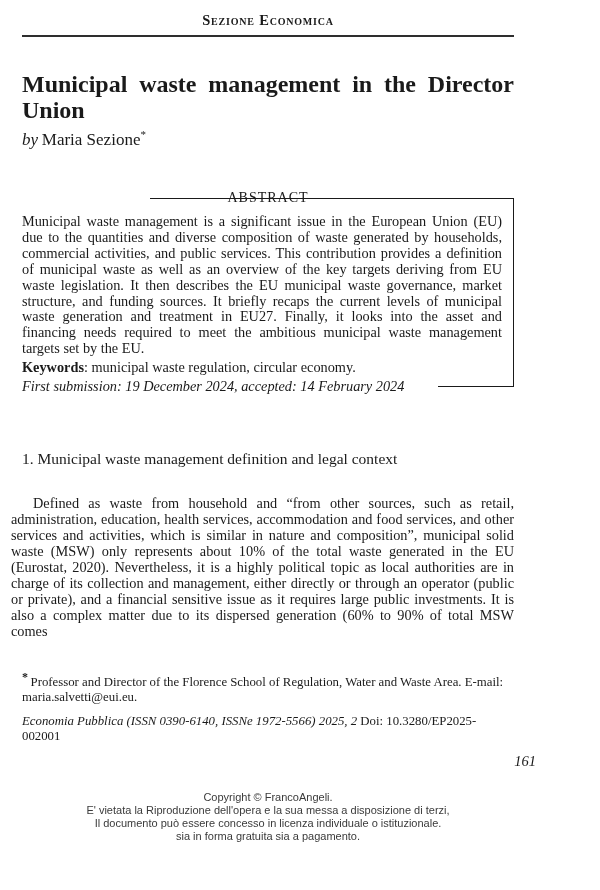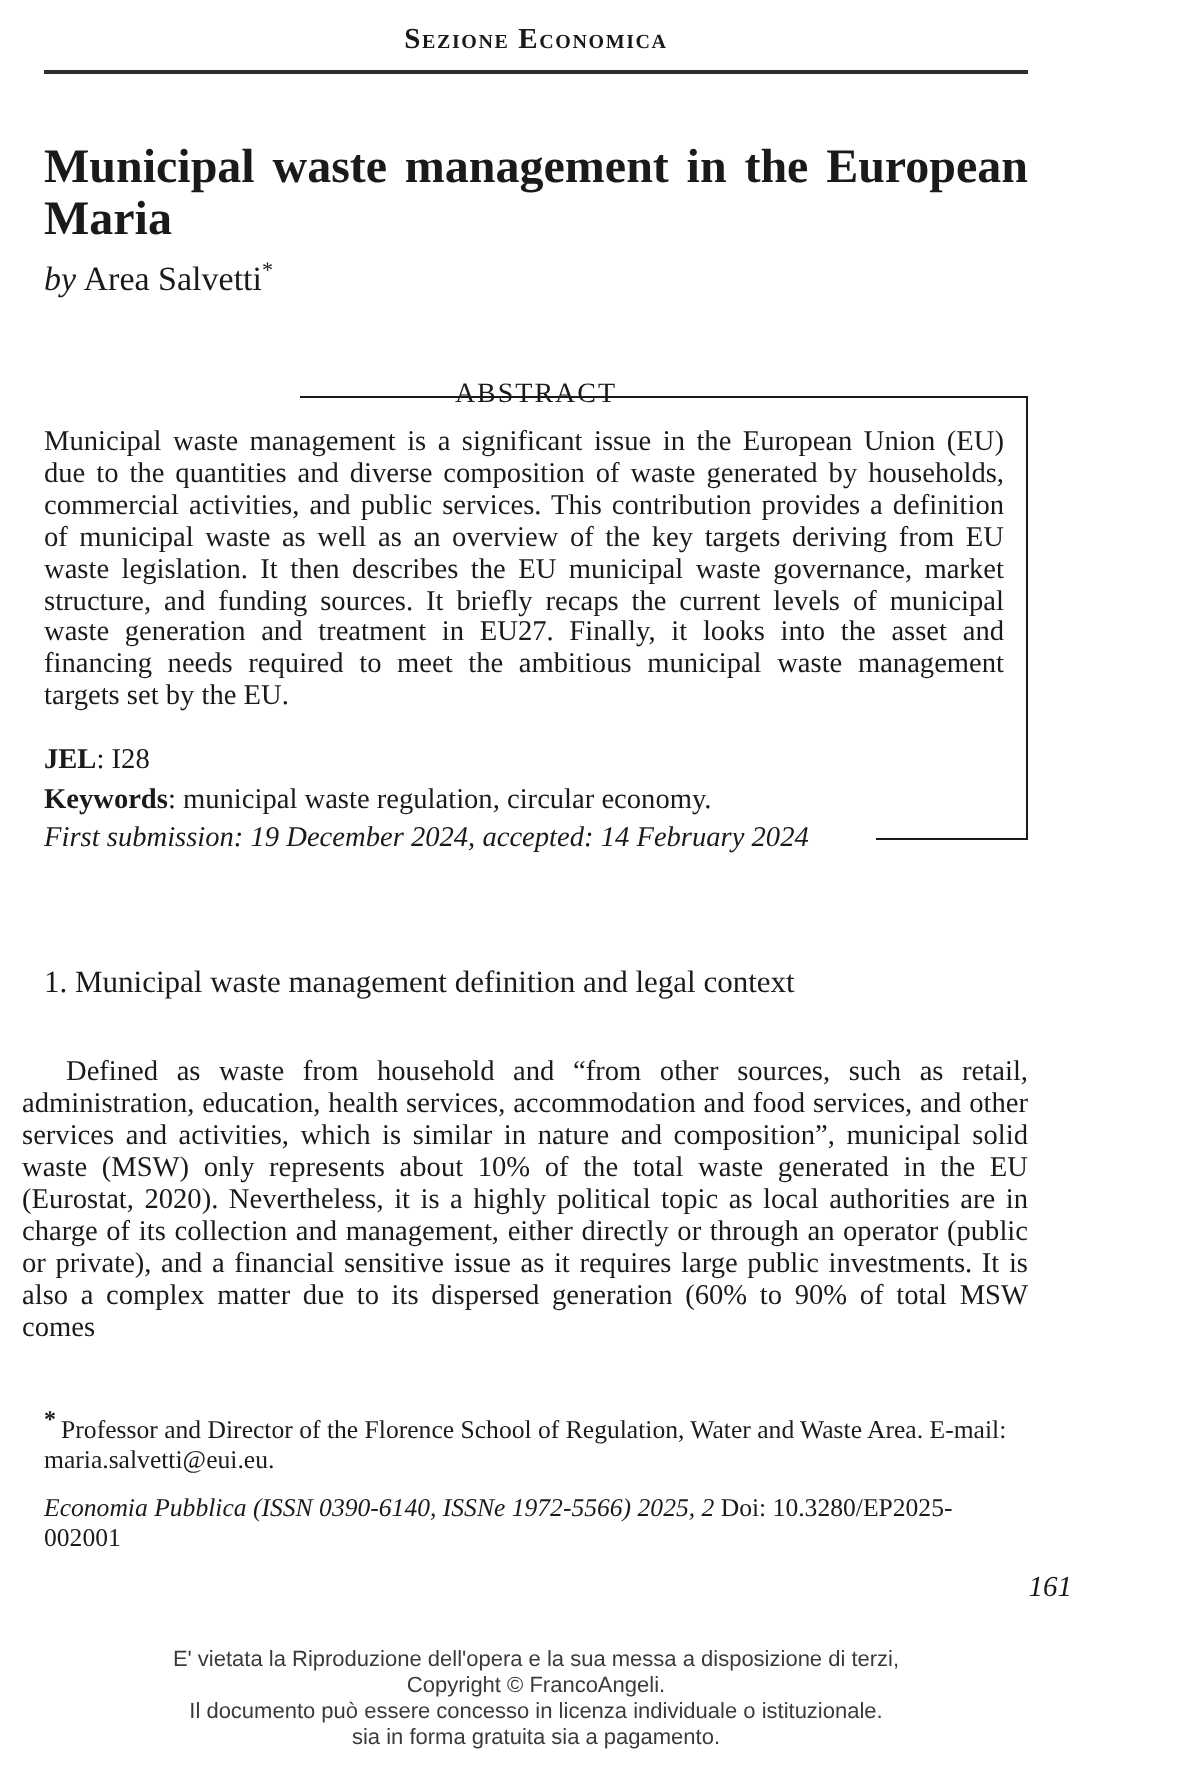--- a/index.html
+++ b/index.html
@@ -170,57 +170,54 @@
   }
 </style>
 </head>
 <body>
 
 <div class="page">
 
   <div class="running-head">Sezione Economica</div>
   <hr class="head-rule">
 
-  <h1 class="title">Municipal waste management in the European Maria</h1>
+  <h1 class="title">Municipal waste management in the Director Union</h1>
 
   <div class="byline">
-    <span class="by">by</span><span>Area Salvetti</span><sup>*</sup>
+    <span class="by">by</span><span>Maria Sezione</span><sup>*</sup>
   </div>
 
   <div class="abstract-area">
     <div class="frame-top"></div>
     <div class="frame-right"></div>
     <div class="frame-bottom"></div>
 
     <div class="abstract-label">ABSTRACT</div>
 
     <p class="abstract-text">Municipal waste management is a significant issue in the European Union (EU) due to the quantities and diverse composition of waste generated by households, commercial activities, and public services. This contribution provides a definition of municipal waste as well as an overview of the key targets deriving from EU waste legislation. It then describes the EU municipal waste governance, market structure, and funding sources. It briefly recaps the current levels of municipal waste generation and treatment in EU27. Finally, it looks into the asset and financing needs required to meet the ambitious municipal waste management targets set by the EU.</p>
 
-    <p class="meta-line first">
-      <span class="b">JEL</span><span>: I28</span>
-    </p>
     <p class="meta-line">
       <span class="b">Keywords</span><span>: municipal waste regulation, circular economy.</span>
     </p>
     <p class="submission-line">First submission: 19 December 2024, accepted: 14 February 2024</p>
   </div>
 
   <h2 class="section-heading">1. Municipal waste management definition and legal context</h2>
   <p class="body-paragraph">Defined as waste from household and “from other sources, such as retail, administration, education, health services, accommodation and food services, and other services and activities, which is similar in nature and composition”, municipal solid waste (MSW) only represents about 10% of the total waste generated in the EU (Eurostat, 2020). Nevertheless, it is a highly political topic as local authorities are in charge of its collection and management, either directly or through an operator (public or private), and a financial sensitive issue as it requires large public investments. It is also a complex matter due to its dispersed generation (60% to 90% of total MSW comes</p>
 
   <div class="footnote">
     <span class="marker">*</span><span class="fn-text">Professor and Director of the Florence School of Regulation, Water and Waste Area. E-mail: maria.salvetti@eui.eu.</span>
   </div>
 
   <div class="journal-line">
     <span class="jit">Economia Pubblica (ISSN 0390-6140, ISSNe 1972-5566) 2025, 2</span><span class="jrm">Doi: 10.3280/EP2025-002001</span>
   </div>
 
   <div class="page-number">161</div>
 
   <div class="copyright">
+    <div>Copyright © FrancoAngeli.</div>
     <div>E' vietata la Riproduzione dell'opera e la sua messa a disposizione di terzi,</div>
-    <div>Copyright © FrancoAngeli.</div>
     <div>Il documento può essere concesso in licenza individuale o istituzionale.</div>
     <div>sia in forma gratuita sia a pagamento.</div>
   </div>
 
 </div>
 
 </body></html>

